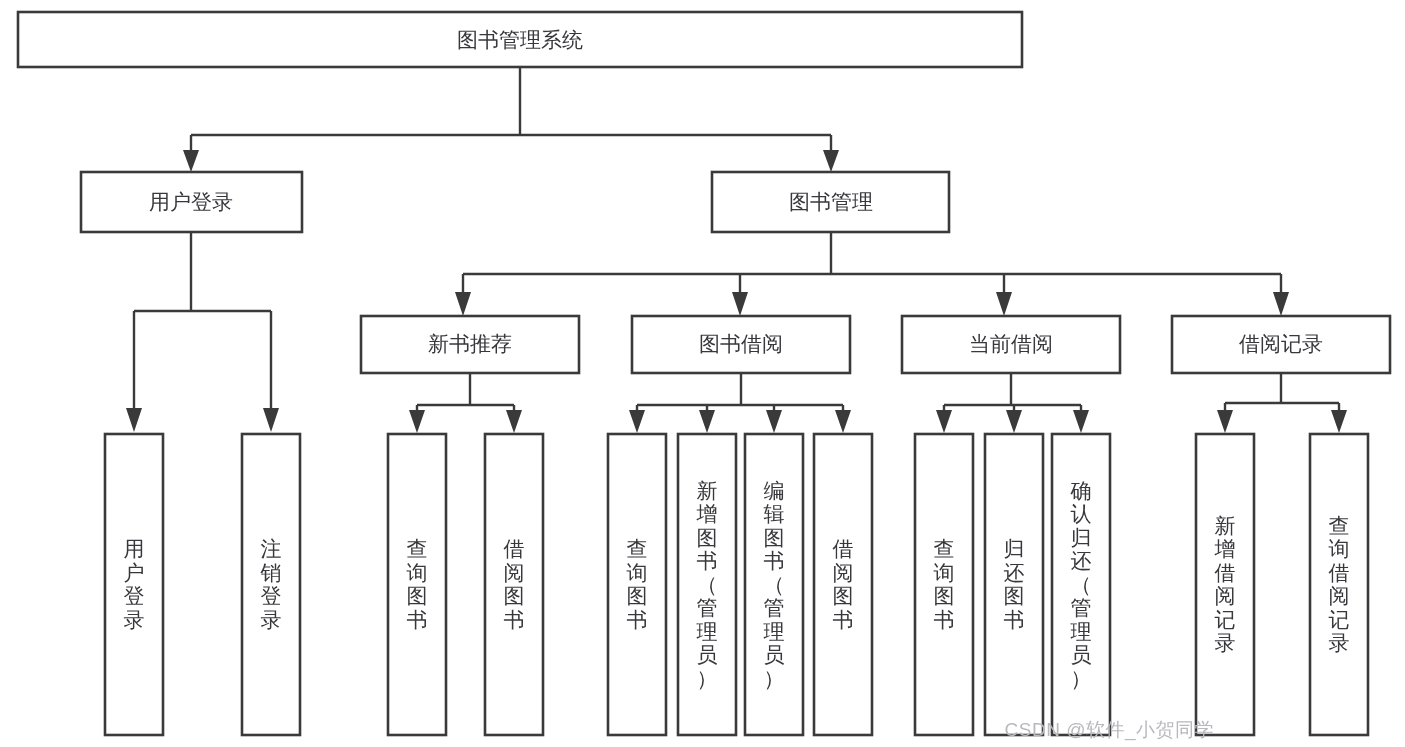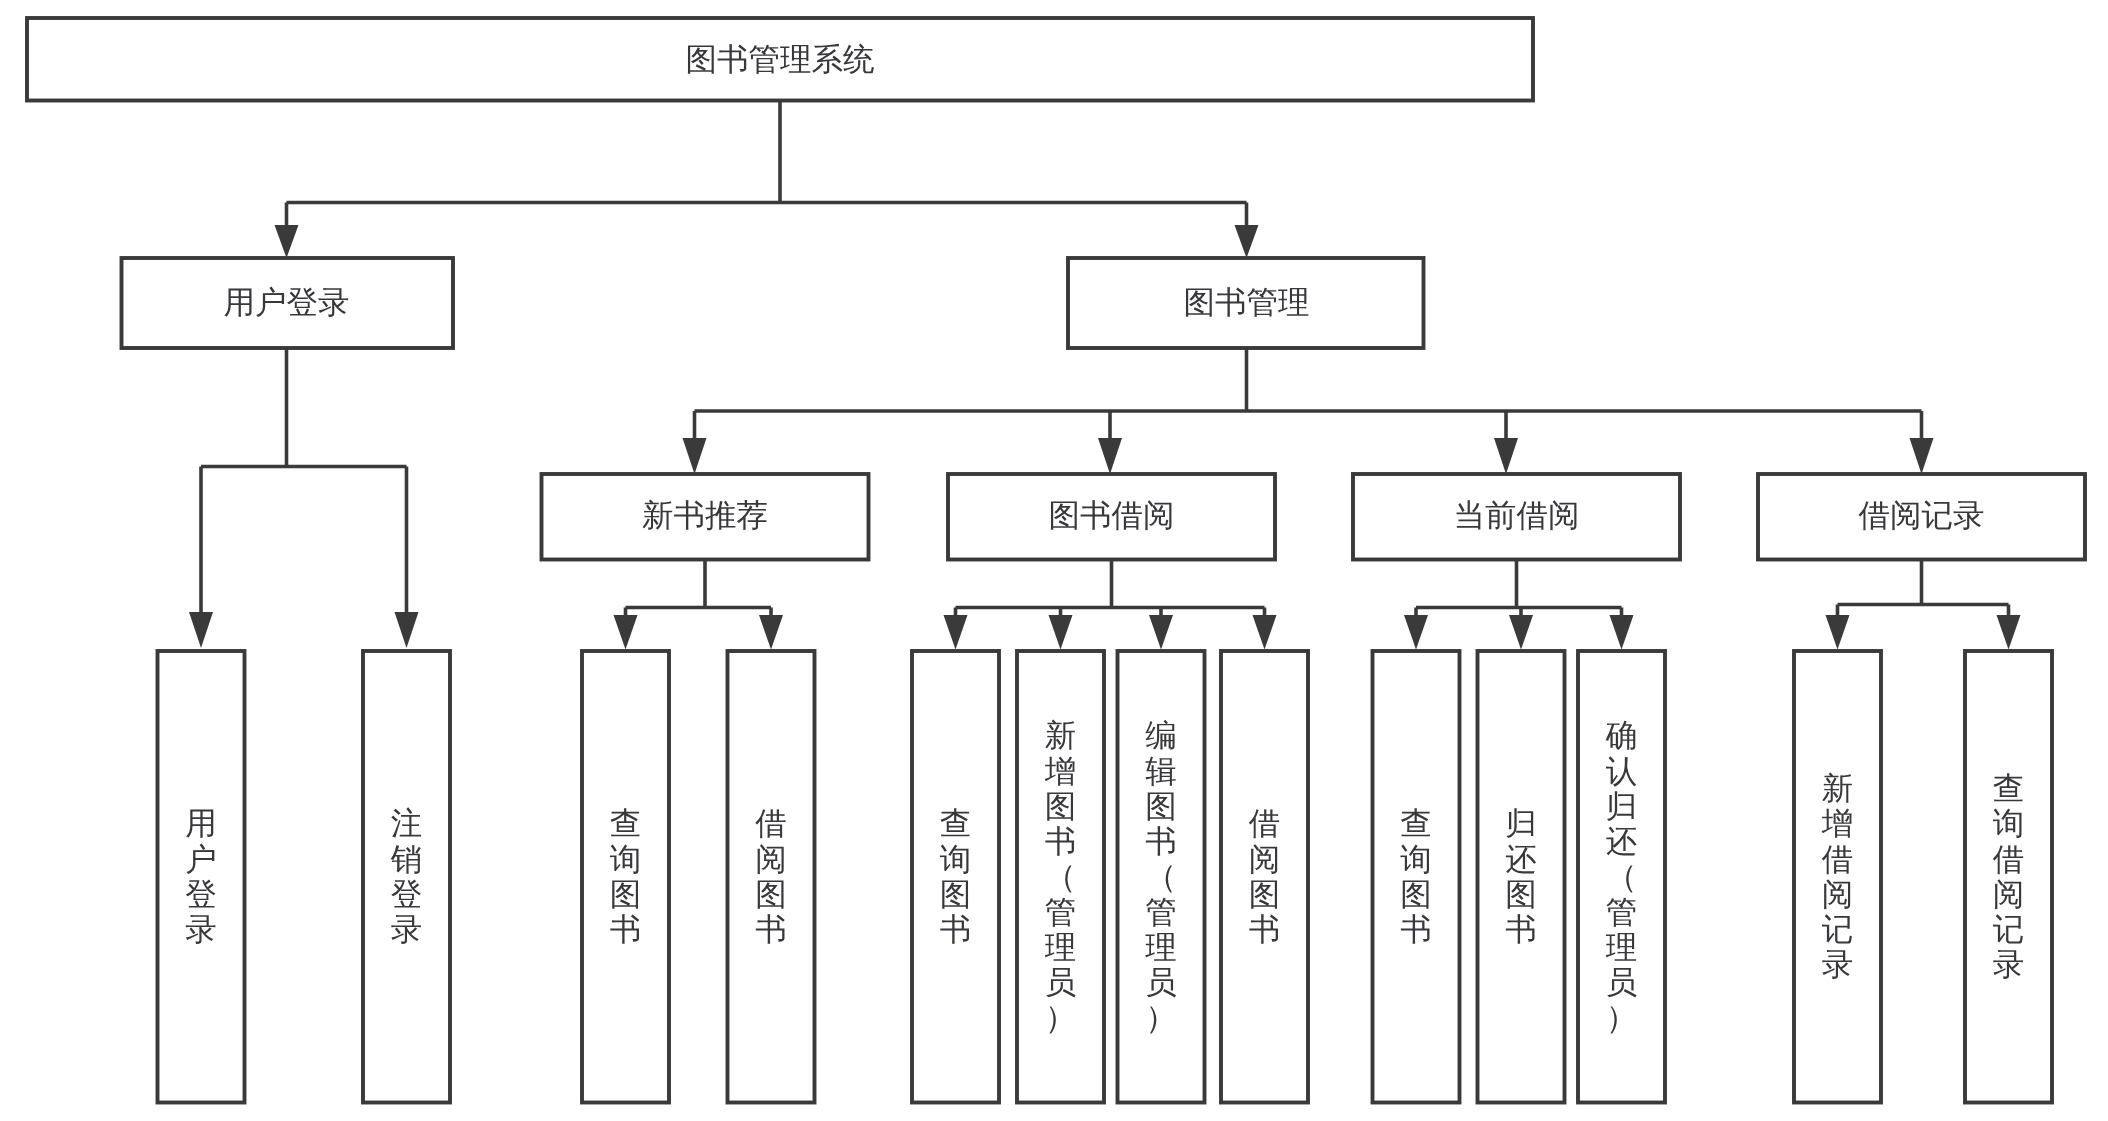--- a/index.html
+++ b/index.html
@@ -216,14 +216,15 @@
       <text class="node-label-v" x="1225" y="585"><tspan x="1225" y="532.83">新</tspan><tspan x="1225" y="556.33">增</tspan><tspan x="1225" y="579.83">借</tspan><tspan x="1225" y="603.33">阅</tspan><tspan x="1225" y="626.83">记</tspan><tspan x="1225" y="650.33">录</tspan></text>
     </g>
     <g>
       <rect class="node-rect" x="1310" y="434" width="58" height="301"></rect>
       <text class="node-label-v" x="1339" y="585"><tspan x="1339" y="532.83">查</tspan><tspan x="1339" y="556.33">询</tspan><tspan x="1339" y="579.83">借</tspan><tspan x="1339" y="603.33">阅</tspan><tspan x="1339" y="626.83">记</tspan><tspan x="1339" y="650.33">录</tspan></text>
     </g>
 
   </g>
 </svg>
 
+<div class="watermark">CSDN @软件_小贺同学</div>
 
 </div>
 
 </body></html>

